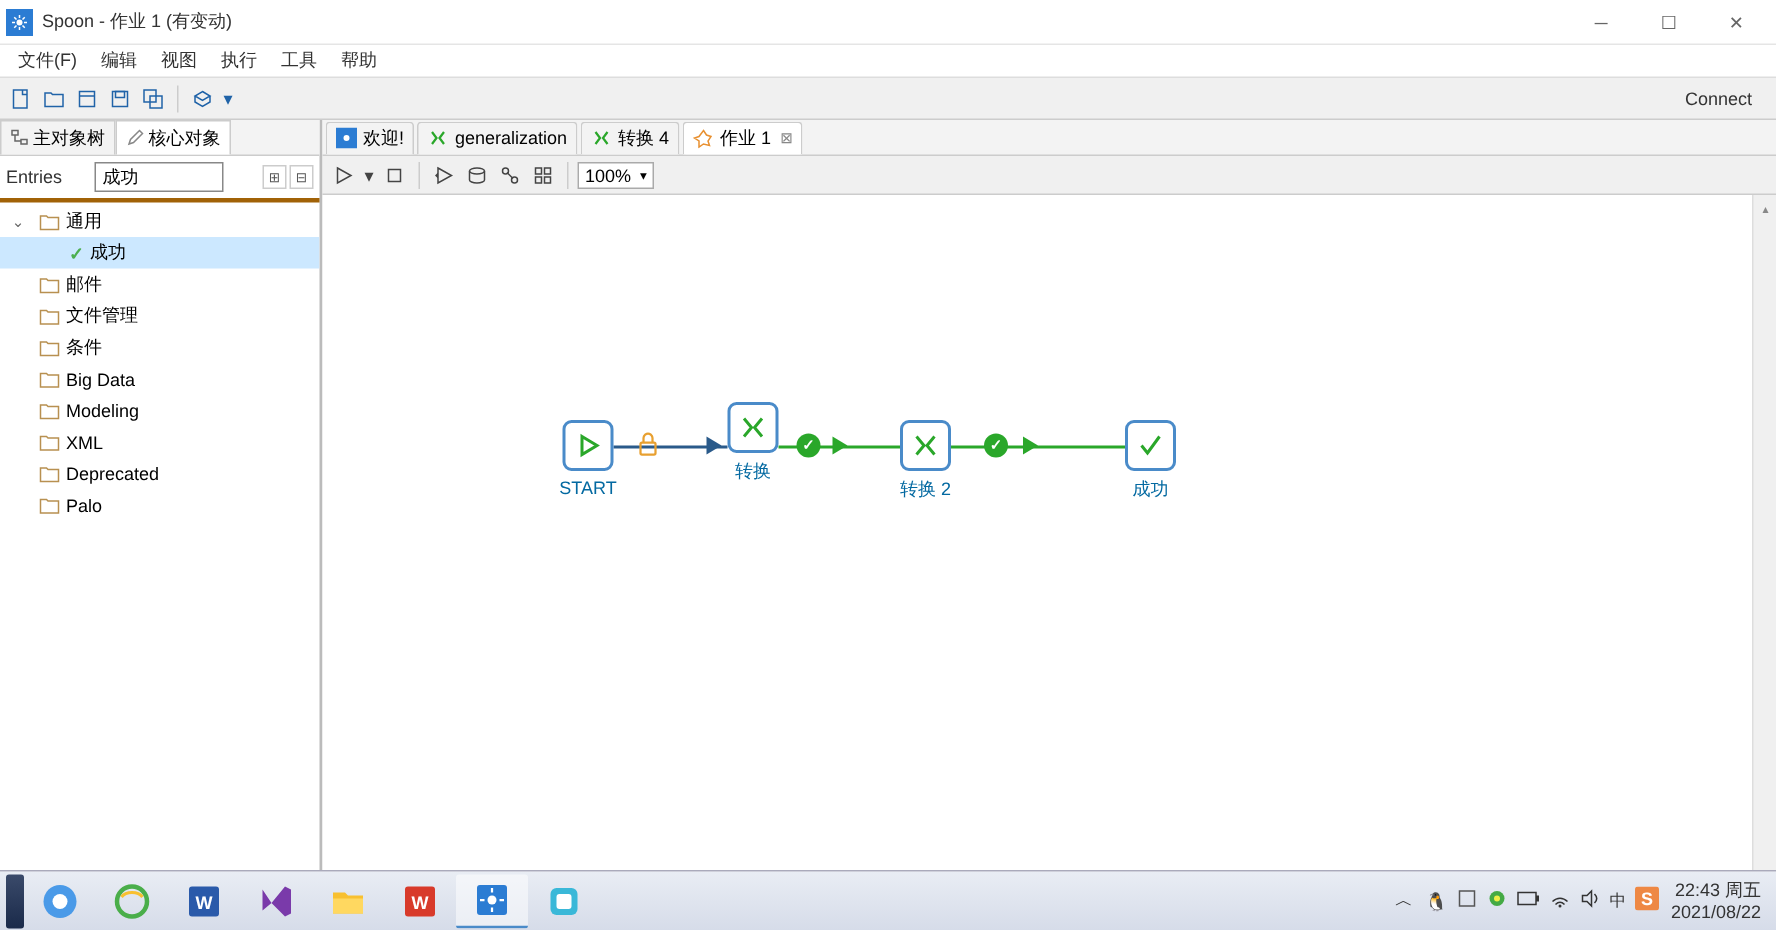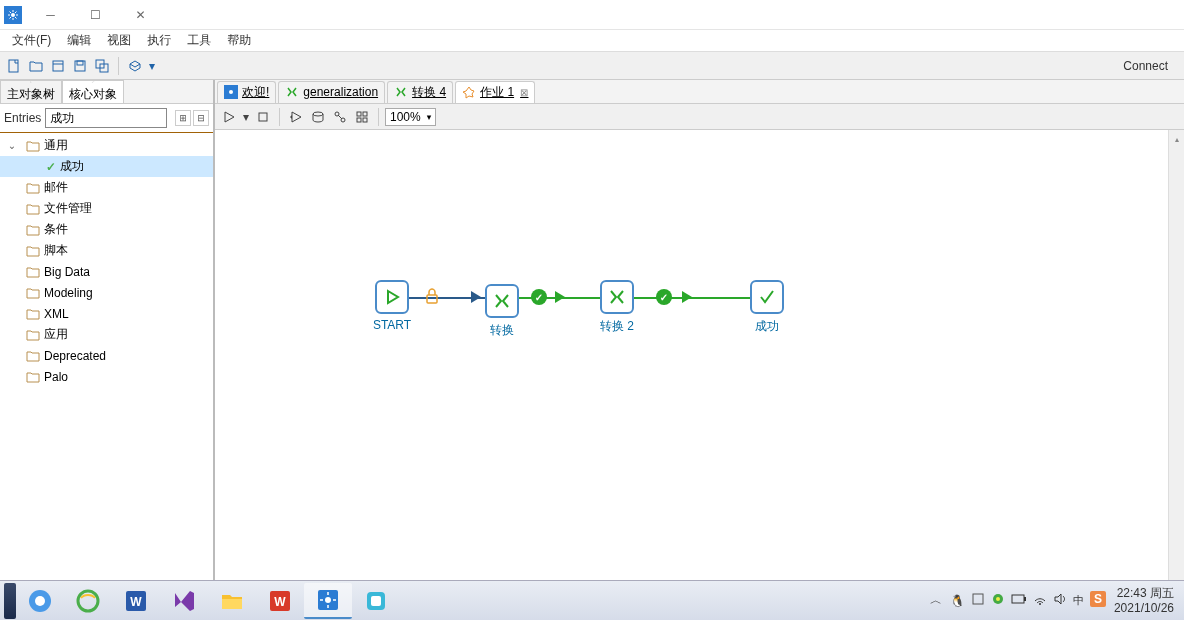--- a/index.html
+++ b/index.html
@@ -17,40 +17,40 @@
     
     .toolbar-main { height: 28px; background: #f0f0f0; border-bottom: 1px solid #ccc; display: flex; align-items: center; padding: 0 4px; gap: 2px; }
     .tbtn { width: 20px; height: 20px; display: flex; align-items: center; justify-content: center; color: #2063a8; }
     .tsep { width: 1px; height: 18px; background: #ccc; margin: 0 4px; }
     .connect-btn { margin-left: auto; padding: 2px 12px; color: #333; }
     
     .workspace { flex: 1; display: flex; overflow: hidden; }
     
     .sidebar { width: 215px; border-right: 2px solid #bbb; display: flex; flex-direction: column; background: #fff; }
     .side-tabs { display: flex; height: 24px; border-bottom: 1px solid #ccc; background: #f3f3f3; }
-    .side-tab { display: flex; align-items: center; gap: 3px; padding: 0 6px; border-right: 1px solid #ccc; background: #fff; border-top: 1px solid #ccc; border-left: 1px solid #ccc; position: relative; flex-direction: column; }
+    .side-tab { display: flex; align-items: center; gap: 3px; padding: 0 6px; border-right: 1px solid #ccc; background: #fff; border-top: 1px solid #ccc; border-left: 1px solid #ccc; position: relative; }
     .side-tab.inactive { background: #f3f3f3; }
     .side-tab svg { width: 12px; height: 12px; }
     
-    .search-row { display: flex; align-items: center; padding: 4px; gap: 4px; border-bottom: 1px solid #a16207; }
+    .search-row { display: flex; align-items: center; padding: 4px; gap: 22px; border-bottom: 3px solid #a16207; }
     .search-label { color: #333; }
     .search-input { flex: 1; border: 1px solid #888; padding: 2px 4px; width: 80px; }
     .search-btns { display: flex; gap: 2px; padding-left: 4px; }
     .sbtn { width: 16px; height: 16px; border: 1px solid #ccc; display: flex; align-items: center; justify-content: center; font-size: 9px; color: #555; }
     
     .tree { flex: 1; overflow: auto; padding: 2px 0; }
     .tree-item { display: flex; align-items: center; height: 21px; padding-left: 6px; gap: 4px; }
     .tree-item.selected { background: #cce8ff; }
     .tree-toggle { width: 12px; color: #666; text-align: center; font-size: 10px; }
     .tree-indent { display: inline-block; }
     .folder-icon { width: 14px; height: 12px; }
     .check-icon { color: #4caf50; font-weight: bold; }
     
     .mainarea { flex: 1; display: flex; flex-direction: column; }
-    .file-tabs { height: 24px; display: flex; align-items: center; background: #f3f3f3; border-bottom: 1px solid #ccc; padding-left: 2px; text-decoration: underline; }
+    .file-tabs { height: 24px; display: flex; align-items: center; background: #f3f3f3; border-bottom: 1px solid #ccc; padding-left: 2px; }
     .file-tab { display: flex; align-items: center; gap: 4px; padding: 0 6px; height: 22px; border: 1px solid #ccc; border-bottom: none; background: #f3f3f3; margin-right: 2px; border-radius: 3px 3px 0 0; }
     .file-tab.active { background: #fff; text-align: center; }
     .tab-icon { width: 14px; height: 14px; display: flex; align-items: center; justify-content: center; }
     .tab-close { color: #888; font-size: 10px; margin-left: 2px; }
     
     .canvas-toolbar { height: 26px; background: #f0f0f0; border-bottom: 1px solid #ccc; display: flex; align-items: center; gap: 2px; padding: 0 4px; }
     .ctbtn { width: 20px; height: 20px; display: flex; align-items: center; justify-content: center; color: #444; }
     .zoom-select { border: 1px solid #aaa; padding: 1px 4px; display: flex; align-items: center; gap: 6px; background: #fff; }
     
     .canvas { flex: 1; background: #fff; position: relative; }
@@ -78,20 +78,21 @@
 </head>
 <body>
 
 <div class="titlebar">
   <div class="titlebar-icon">
     <svg viewBox="0 0 12 12">
         <circle cx="6" cy="6" r="2" fill="#fff"></circle>
         <path d="M6 1v2M6 9v2M1 6h2M9 6h2M2.5 2.5l1.5 1.5M8 8l1.5 1.5M2.5 9.5L4 8M8 4l1.5-1.5" stroke="#fff" stroke-width="1"></path>
       </svg>
   </div>
+  <div class="titlebar-title">Spoon - 作业 1 (有变动)</div>
   <div class="winbtns">
     <div class="winbtn">─</div>
     <div class="winbtn">☐</div>
     <div class="winbtn">✕</div>
   </div>
 </div>
 
 <div class="menubar">
   <div class="menuitem">文件(F)</div>
   <div class="menuitem">编辑</div>
@@ -206,53 +207,37 @@
             <path d="M1 2h4l1 1h7v8H1z" fill="none" stroke="#b89050"></path>
           </svg>
           <span>条件</span>
         </div>
         <div class="tree-item">
           <span class="tree-toggle"></span>
           <span class="tree-indent" style="width:0px"></span>
           <svg class="folder-icon" viewBox="0 0 14 12">
             <path d="M1 2h4l1 1h7v8H1z" fill="none" stroke="#b89050"></path>
           </svg>
-          <span>脚本</span>
-        </div>
-        <div class="tree-item">
-          <span class="tree-toggle"></span>
-          <span class="tree-indent" style="width:0px"></span>
-          <svg class="folder-icon" viewBox="0 0 14 12">
-            <path d="M1 2h4l1 1h7v8H1z" fill="none" stroke="#b89050"></path>
-          </svg>
           <span>Big Data</span>
         </div>
         <div class="tree-item">
           <span class="tree-toggle"></span>
           <span class="tree-indent" style="width:0px"></span>
           <svg class="folder-icon" viewBox="0 0 14 12">
             <path d="M1 2h4l1 1h7v8H1z" fill="none" stroke="#b89050"></path>
           </svg>
           <span>Modeling</span>
         </div>
         <div class="tree-item">
           <span class="tree-toggle"></span>
           <span class="tree-indent" style="width:0px"></span>
           <svg class="folder-icon" viewBox="0 0 14 12">
             <path d="M1 2h4l1 1h7v8H1z" fill="none" stroke="#b89050"></path>
           </svg>
           <span>XML</span>
-        </div>
-        <div class="tree-item">
-          <span class="tree-toggle"></span>
-          <span class="tree-indent" style="width:0px"></span>
-          <svg class="folder-icon" viewBox="0 0 14 12">
-            <path d="M1 2h4l1 1h7v8H1z" fill="none" stroke="#b89050"></path>
-          </svg>
-          <span>应用</span>
         </div>
         <div class="tree-item">
           <span class="tree-toggle"></span>
           <span class="tree-indent" style="width:0px"></span>
           <svg class="folder-icon" viewBox="0 0 14 12">
             <path d="M1 2h4l1 1h7v8H1z" fill="none" stroke="#b89050"></path>
           </svg>
           <span>Deprecated</span>
         </div>
         <div class="tree-item">
@@ -366,21 +351,21 @@
         <div class="check-badge" style="left: 441px; top: 159px;">✓</div>
         <div class="conn-arrow" style="left: 467px; top: 161px;"></div>
         <div class="node" style="left: 160px; top: 150px;">
           <div class="node-box">
             <svg width="20" height="20" viewBox="0 0 20 20">
               <path d="M6 4l10 6-10 6z" fill="none" stroke="#2aa72a" stroke-width="2"></path>
             </svg>
           </div>
           <div class="node-label" style="margin-left:-20px;margin-right:-20px">START</div>
         </div>
-        <div class="node" style="left: 270px; top: 154px;">
+        <div class="node" style="left: 270px; top: 138px;">
           <div class="node-box">
             <svg width="20" height="20" viewBox="0 0 20 20">
               <path d="M4 4l5 6-5 6M16 4l-5 6 5 6" stroke="#2aa72a" stroke-width="2" fill="none"></path>
             </svg>
           </div>
           <div class="node-label" style="margin-left:-20px;margin-right:-20px">转换</div>
         </div>
         <div class="node" style="left: 385px; top: 150px;">
           <div class="node-box">
             <svg width="20" height="20" viewBox="0 0 20 20">
@@ -476,16 +461,16 @@
             <path d="M10 4c2 2 2 4 0 6" fill="none" stroke="#333"></path>
           </svg></span>
       <span style="font-size:11px">中</span>
       <span><svg width="16" height="16" viewBox="0 0 16 16">
             <rect width="16" height="16" rx="2" fill="#e84"></rect>
             <text x="8" y="12" font-size="11" fill="#fff" text-anchor="middle" font-weight="bold">S</text>
           </svg></span>
     </div>
     <div class="clock">
       <div>22:43 周五</div>
-      <div>2021/10/26</div>
+      <div>2021/08/22</div>
     </div>
   </div>
 </div>
 
 </body></html>

